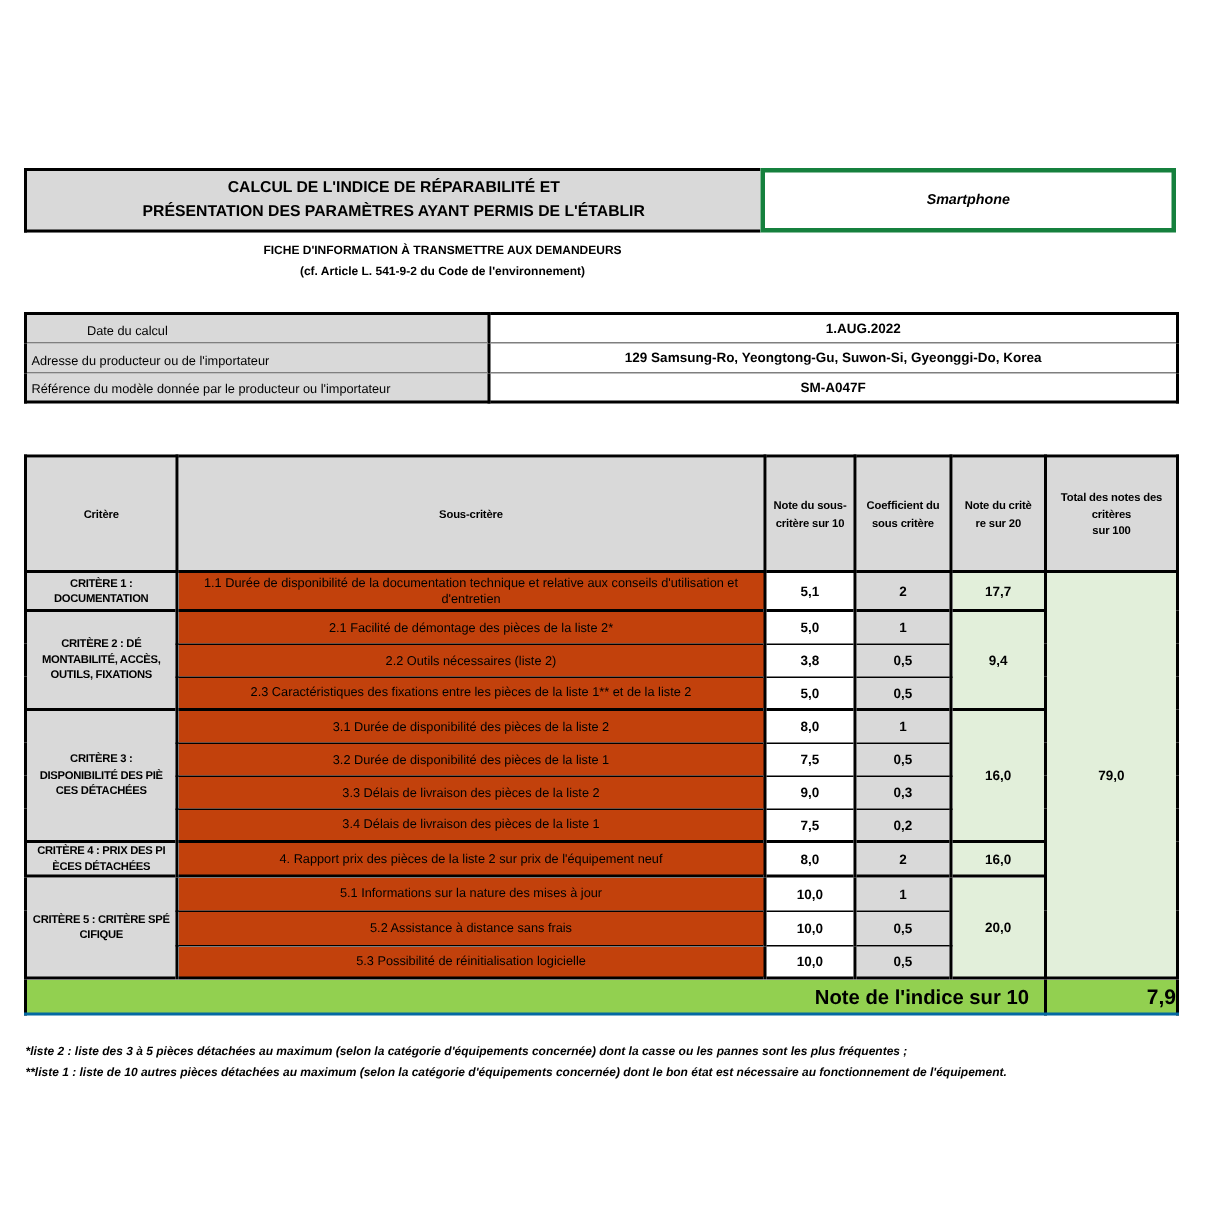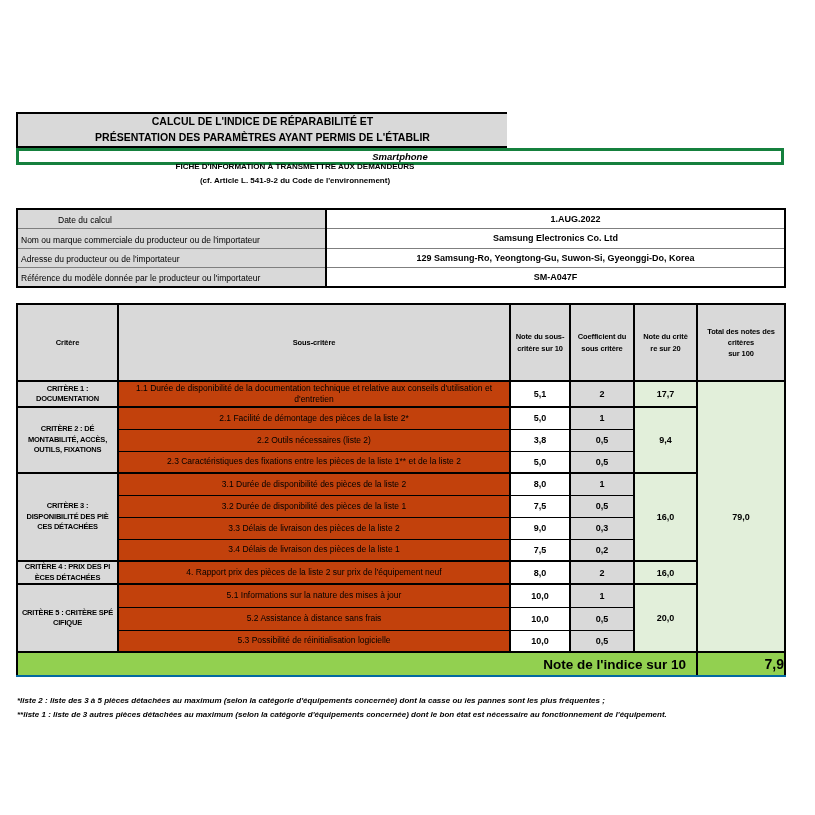--- a/index.html
+++ b/index.html
@@ -1,21 +1,21 @@
 <!DOCTYPE html>
 <html><head>
 <meta charset="utf-8">
 <style>
   * { box-sizing: border-box; margin: 0; padding: 0; }
   html, body { background: #ffffff; }
   body { font-family: "Liberation Sans", sans-serif; color: #000; }
   .page { position: relative; width: 815px; height: 815px; background: #fff; overflow: hidden; }
 
   
-  .title-row { position: absolute; top: 112px; left: 16px; width: 768px; height: 43px; display: flex; flex-direction: column; }
+  .title-row { position: absolute; top: 112px; left: 16px; width: 768px; height: 43px; display: flex; }
   .title-box {
     width: 491px; height: 43px; background: #d9d9d9;
     border: 2px solid #000; border-right: none;
     display: flex; align-items: center; justify-content: center;
     text-align: center; font-weight: bold; font-size: 10.5px; line-height: 1.5;
     white-space: pre-line;
   }
   .product-box {
     flex: 1; height: 43px; background: #fff; border: 3px solid #15803d;
     display: flex; align-items: center; justify-content: center;
@@ -101,24 +101,20 @@
 
   <table class="info-table">
     <colgroup>
         <col style="width:309px">
         <col style="width:459px">
       </colgroup>
     <tbody>
       <tr>
         <td class="info-label">Date du calcul</td>
         <td class="info-value">1.AUG.2022</td>
-      </tr>
-      <tr>
-        <td class="info-label">Nom ou marque commerciale du producteur ou de l'importateur</td>
-        <td class="info-value">Samsung Electronics Co. Ltd</td>
       </tr>
       <tr>
         <td class="info-label">Adresse du producteur ou de l'importateur</td>
         <td class="info-value">129 Samsung-Ro, Yeongtong-Gu, Suwon-Si, Gyeonggi-Do, Korea</td>
       </tr>
       <tr>
         <td class="info-label">Référence du modèle donnée par le producteur ou l'importateur</td>
         <td class="info-value">SM-A047F</td>
       </tr>
     </tbody>
@@ -229,16 +225,16 @@
       </tr>
       <tr class="index-row">
         <td class="index-label" colspan="5">Note de l'indice sur 10</td>
         <td class="index-value">7,9</td>
       </tr>
     </tbody>
   </table>
 
   <div class="footnotes">
     <div class="footnote">*liste 2 : liste des 3 à 5 pièces détachées au maximum (selon la catégorie d'équipements concernée) dont la casse ou les pannes sont les plus fréquentes ;</div>
-    <div class="footnote">**liste 1 : liste de 3 autres pièces détachées au maximum (selon la catégorie d'équipements concernée) dont le bon état est nécessaire au fonctionnement de l'équipement.</div>
+    <div class="footnote">**liste 1 : liste de 10 autres pièces détachées au maximum (selon la catégorie d'équipements concernée) dont le bon état est nécessaire au fonctionnement de l'équipement.</div>
   </div>
 
 </div>
 
 </body></html>

